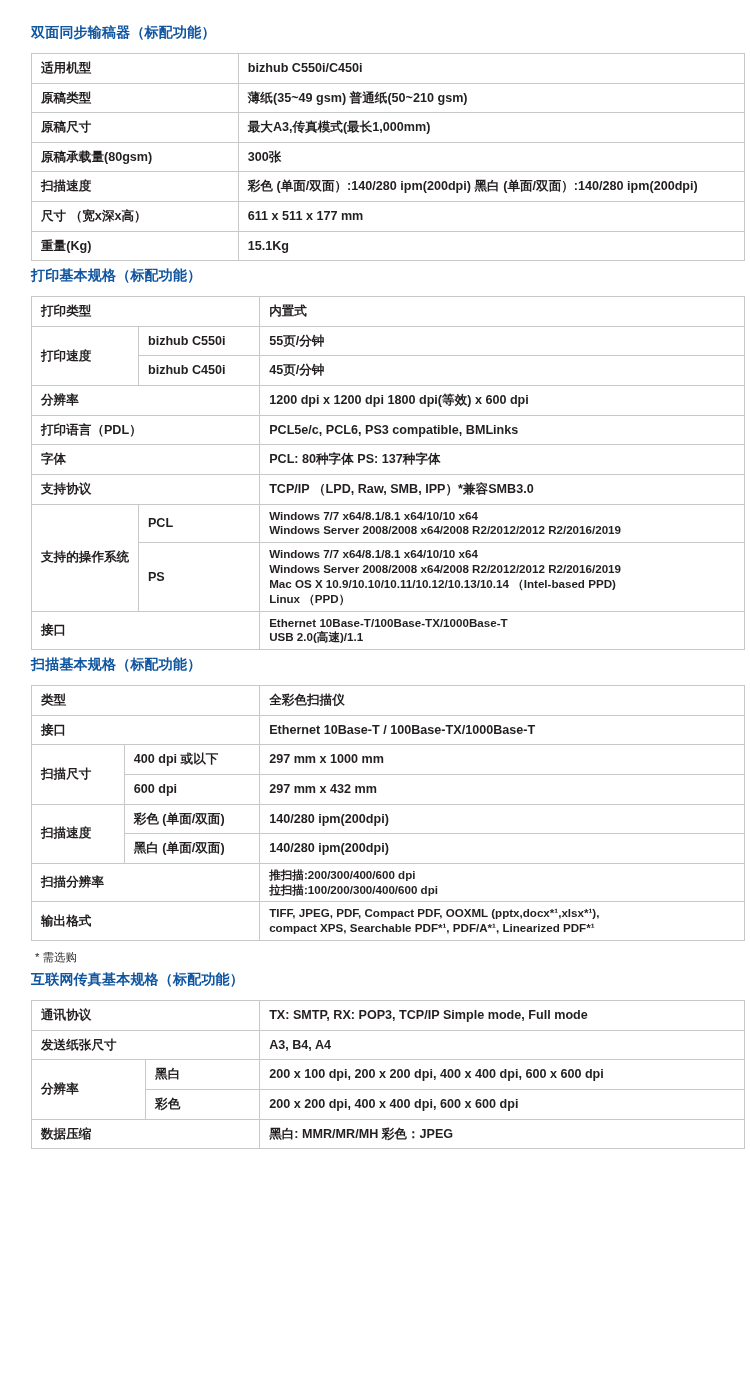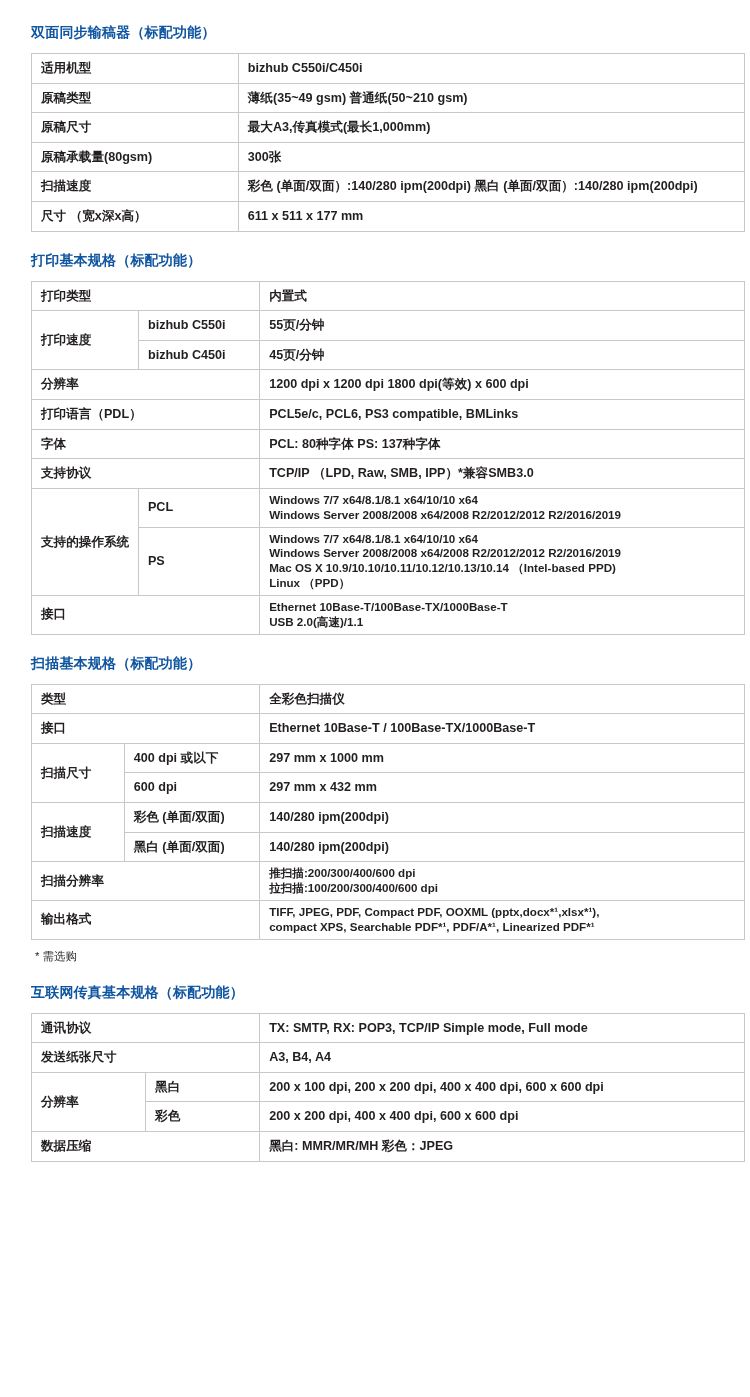--- a/index.html
+++ b/index.html
@@ -20,21 +20,21 @@
     padding: 24px 18px 20px 18px;
   }
   .section { margin-bottom: 6px; }
   .section-title {
     color: #0f55a0;
     font-size: 14px;
     font-weight: bold;
     letter-spacing: 0.2px;
     margin: 0 0 11px 13px;
   }
-  .section + .section .section-title { margin-top: 20px; }
+  .section + .section .section-title { margin-top: 6px; }
   table.spec {
     border-collapse: collapse;
     width: 714px;
     margin-left: 13px;
     table-layout: fixed;
     font-weight: bold;
   }
   table.spec td {
     border: 1px solid #c8c8c8;
     padding: 6px 8px 6px 9px;
@@ -97,20 +97,24 @@
               <td class="val">300张</td>
             </tr>
             <tr>
               <td class="label">扫描速度</td>
               <td class="val">彩色 (单面/双面）:140/280 ipm(200dpi)    黑白 (单面/双面）:140/280 ipm(200dpi)</td>
             </tr>
             <tr>
               <td class="label">尺寸 （宽x深x高）</td>
               <td class="val">611 x 511 x 177 mm</td>
             </tr>
+            <tr>
+              <td class="label">重量(Kg)</td>
+              <td class="val">15.1Kg</td>
+            </tr>
           </tbody>
         </table>
       </div>
       <div class="section">
         <h2 class="section-title">打印基本规格（标配功能）</h2>
         <table class="spec">
           <colgroup>
             <col style="width: 15%;">
             <col style="width: 17%;">
             <col style="width: 68%;">

